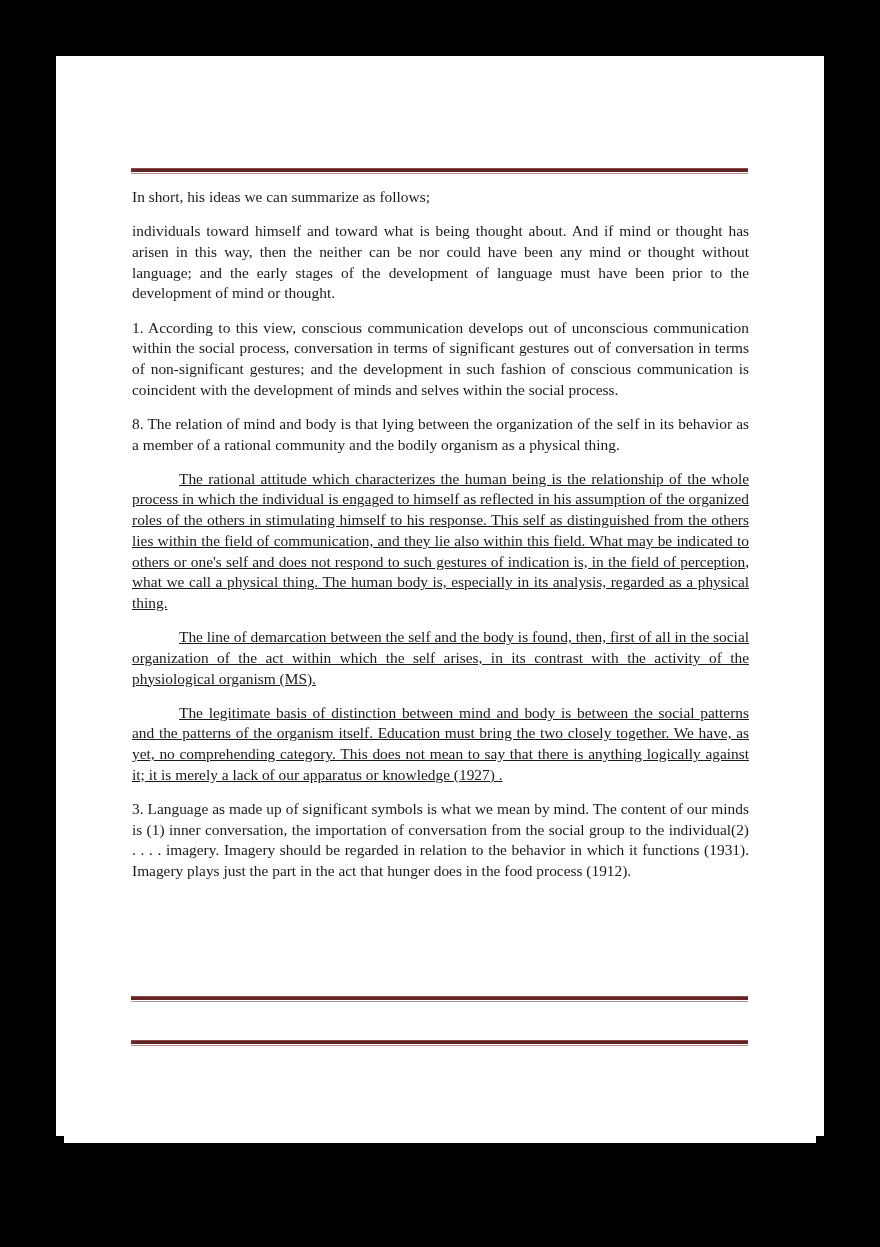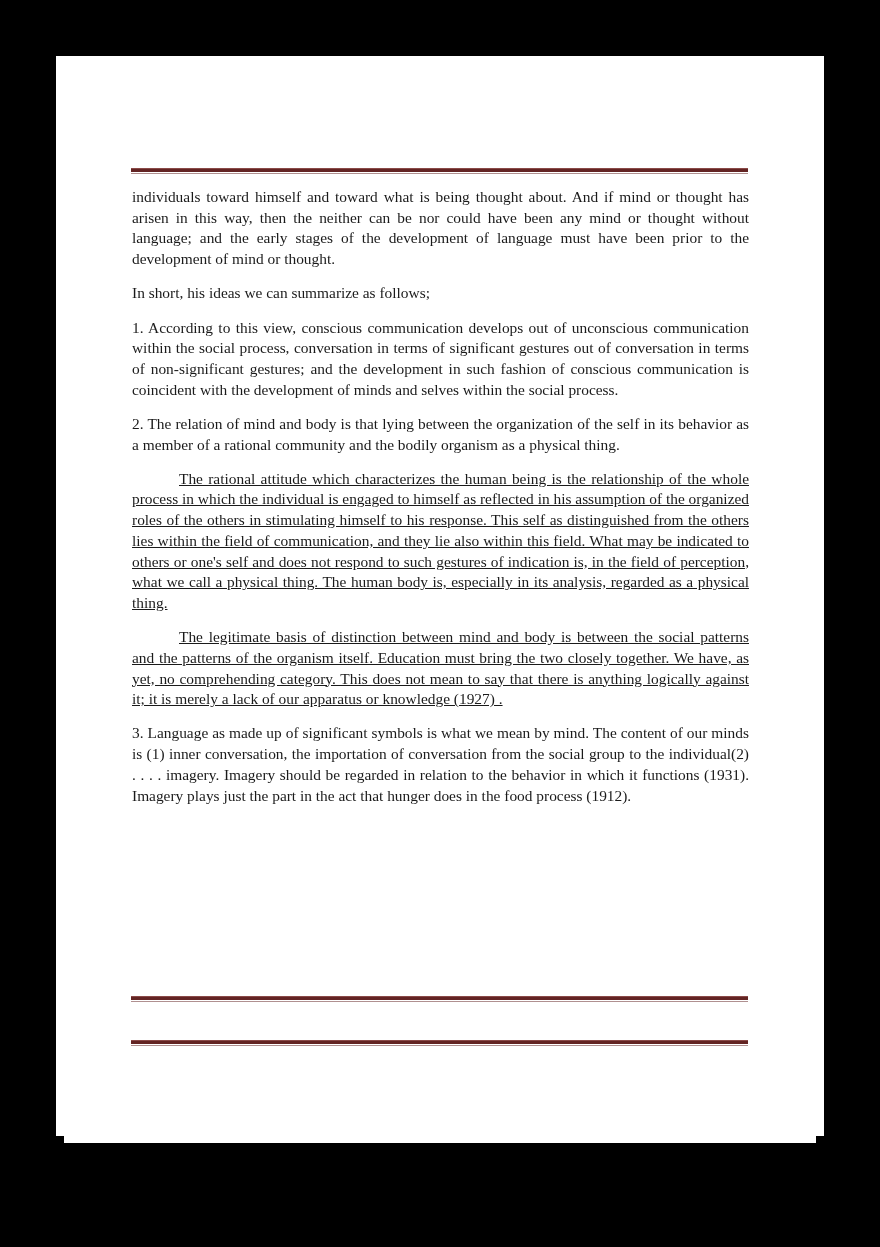--- a/index.html
+++ b/index.html
@@ -56,25 +56,26 @@
 
 <div class="page"></div>
 <div class="page-foot"></div>
 
 <div class="rule" style="top:168px;">
   <div class="thick"></div>
   <div class="thin"></div>
 </div>
 
 <div class="content">
+  <p>In short, his ideas we can summarize as follows;</p>
   <p>individuals toward himself and toward what is being thought about. And if mind or thought has arisen in this way, then the neither can be nor could have been any mind or thought without language; and the early stages of the development of language must have been prior to the development of mind or thought.</p>
-  <p>In short, his ideas we can summarize as follows;</p>
   <p>1. According to this view, conscious communication develops out of unconscious communication within the social process, conversation in terms of significant gestures out of conversation in terms of non-significant gestures; and the development in such fashion of conscious communication is coincident with the development of minds and selves within the social process.</p>
-  <p>2. The relation of mind and body is that lying between the organization of the self in its behavior as a member of a rational community and the bodily organism as a physical thing.</p>
+  <p>8. The relation of mind and body is that lying between the organization of the self in its behavior as a member of a rational community and the bodily organism as a physical thing.</p>
   <p class="indent">The rational attitude which characterizes the human being is the relationship of the whole process in which the individual is engaged to himself as reflected in his assumption of the organized roles of the others in stimulating himself to his response. This self as distinguished from the others lies within the field of communication, and they lie also within this field. What may be indicated to others or one's self and does not respond to such gestures of indication is, in the field of perception, what we call a physical thing. The human body is, especially in its analysis, regarded as a physical thing.</p>
+  <p class="indent">The line of demarcation between the self and the body is found, then, first of all in the social organization of the act within which the self arises, in its contrast with the activity of the physiological organism (MS).</p>
   <p class="indent">The legitimate basis of distinction between mind and body is between the social patterns and the patterns of the organism itself. Education must bring the two closely together. We have, as yet, no comprehending category. This does not mean to say that there is anything logically against it; it is merely a lack of our apparatus or knowledge (1927) .</p>
   <p>3. Language as made up of significant symbols is what we mean by mind. The content of our minds is (1) inner conversation, the importation of conversation from the social group to the individual(2) . . . . imagery. Imagery should be regarded in relation to the behavior in which it functions (1931). Imagery plays just the part in the act that hunger does in the food process (1912).</p>
 </div>
 
 <div class="rule" style="top:996px;">
   <div class="thick"></div>
   <div class="thin"></div>
 </div>
 
 <div class="rule" style="top:1040px;">

